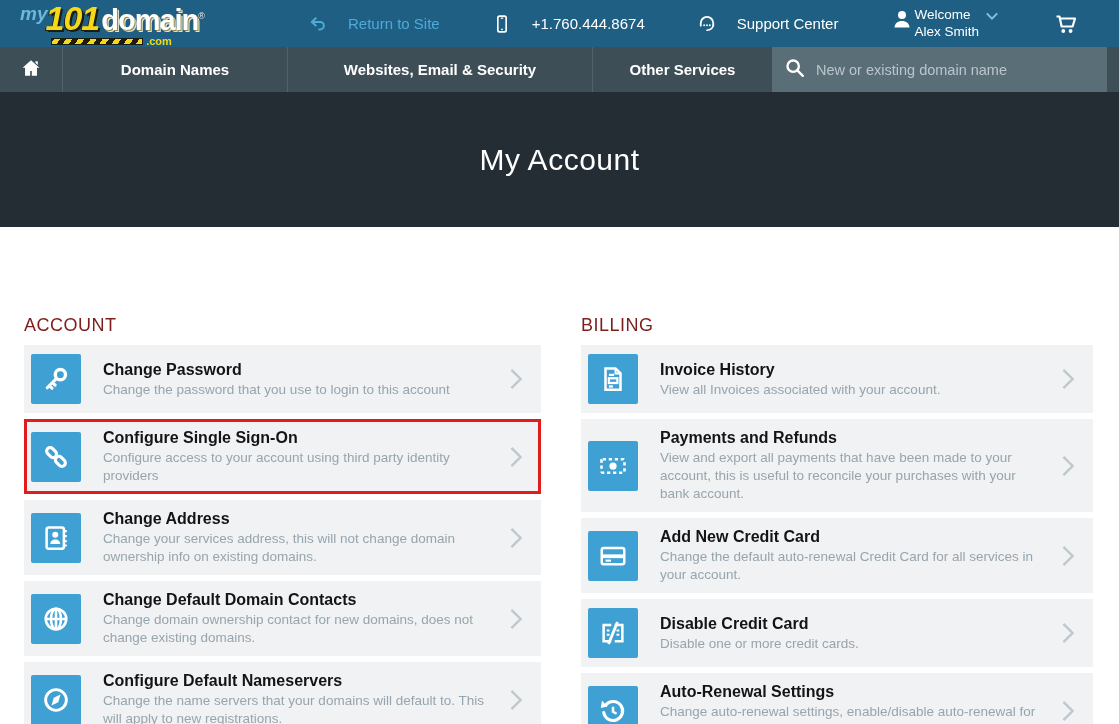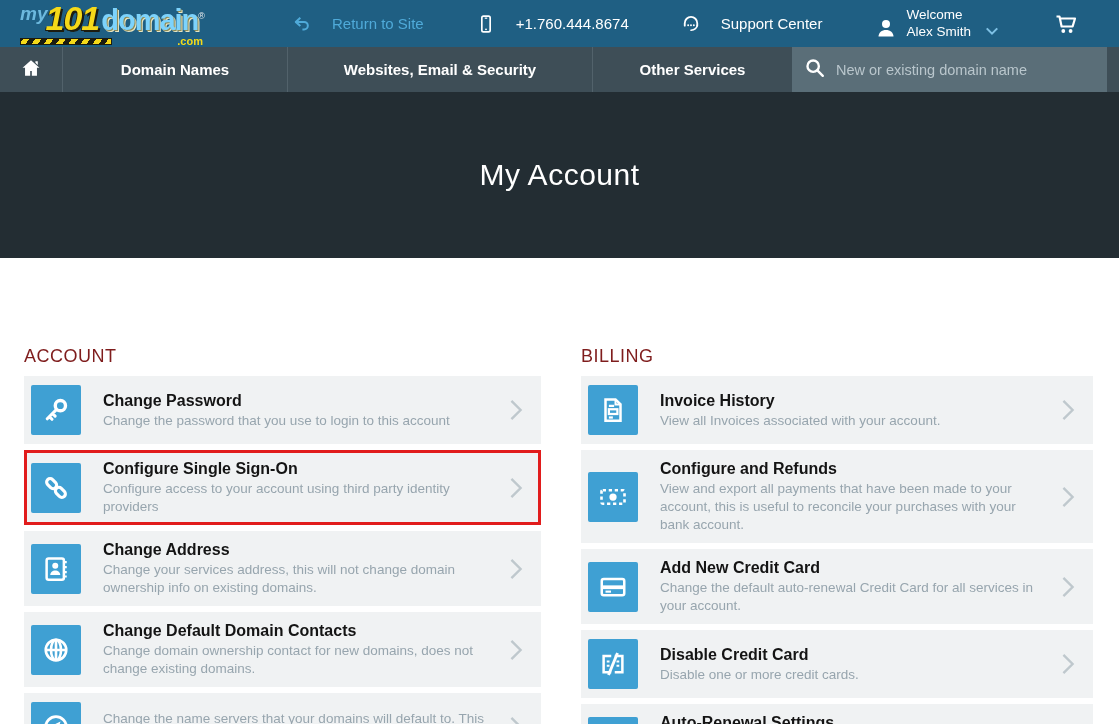--- a/index.html
+++ b/index.html
@@ -6,51 +6,51 @@
   html,body { background:#fff; }
   body { font-family:"Liberation Sans", sans-serif; }
   .page { width:1119px; height:724px; overflow:hidden; background:#fff; position:relative; }
 
   
   .top-header { height:47px; background:#1f5f83; display:flex; align-items:center; padding:0 40px 0 16px; }
   .logo { display:flex; flex-direction:column; cursor:pointer; line-height:1; position:relative; padding-left:4px; }
   .logo-row { display:flex; align-items:flex-end; }
   .logo-my { color:#6db9de; font-style:italic; font-weight:bold; font-size:19px; margin-right:-2px; transform:translateY(-12px); }
   .logo-101 { color:#f5d919; font-style:italic; font-weight:bold; font-size:34px; text-shadow:2px 2px 0 #1c1c10, -1px 1px 0 #1c1c10; letter-spacing:-1px; }
-  .logo-domain { color:#7dd3fc; font-weight:bold; font-size:29px; letter-spacing:-1px; text-shadow:1px 1px 0 #8d8a55, 2px 2px 0 #e9e6c2; margin-left:2px; }
+  .logo-domain { color:#ffffff; font-weight:bold; font-size:29px; letter-spacing:-1px; text-shadow:1px 1px 0 #8d8a55, 2px 2px 0 #e9e6c2; margin-left:2px; }
   .logo-reg { color:#f2f2f2; font-size:9px; transform:translateY(-14px); }
-  .logo-strip-row { display:flex; align-items:center; justify-content:space-between; margin-top:1px; padding-right:2px; }
+  .logo-strip-row { display:flex; align-items:center; justify-content:center; margin-top:1px; padding-right:2px; }
   .logo-strip { width:92px; height:7px; background:repeating-linear-gradient(-55deg,#f5d919 0 5px,#1c1c10 5px 10px); border:1px solid #1c1c10; margin-right:3px; }
   .logo-tld { color:#f5d919; font-weight:bold; font-size:11px; }
 
   .header-right { margin-left:auto; display:flex; align-items:center; gap:52px; }
   .header-link { display:flex; align-items:center; gap:20px; color:#fff; font-size:15px; cursor:pointer; }
   .header-link.blue { color:#4faad9; }
   .hicon { width:20px; height:20px; display:inline-flex; }
   .hicon svg { width:100%; height:100%; }
-  .welcome-wrap { display:flex; align-items:flex-end; gap:8px; cursor:pointer; }
+  .welcome-wrap { display:flex; align-items:flex-start; cursor:pointer; }
   .welcome-text { color:#fff; font-size:13.5px; line-height:1.25; }
   .chev-down { width:18px; height:18px; color:#7ec0e4; margin-left:4px; }
   .cart { width:26px; height:24px; cursor:pointer; }
 
   
   .nav { height:45px; background:#3e4e57; display:flex; align-items:stretch; padding-right:12px; }
   .nav-home { width:62px; display:flex; align-items:center; justify-content:center; cursor:pointer; }
   .nav-home svg { width:22px; height:22px; }
   .nav-item { display:flex; align-items:center; justify-content:center; color:#fff; font-size:15px; font-weight:bold; border-left:1px solid #52626b; cursor:pointer; }
   .nav-item:nth-of-type(2) { width:225px; }
   .nav-item:nth-of-type(3) { width:305px; }
-  .nav-item:nth-of-type(4) { width:200px; }
+  .nav-item:nth-of-type(4) { width:180px; }
   .nav-search { flex:1; background:#5a6e78; display:flex; align-items:center; padding:0 12px; gap:10px; }
   .nav-search svg { width:22px; height:22px; flex:none; }
   .nav-search input { flex:1; background:transparent; border:none; outline:none; color:#fff; font-size:14.5px; font-family:"Liberation Sans",sans-serif; }
   .nav-search input::placeholder { color:#b9c6cc; opacity:1; }
 
   
-  .hero { height:166px; background:#232d33; display:flex; align-items:center; justify-content:center; }
+  .hero { height:135px; background:#232d33; display:flex; align-items:center; justify-content:center; }
   .hero-title { color:#fff; font-size:30px; font-weight:400; letter-spacing:0.5px; }
 
   
   .columns { display:grid; grid-template-columns:517px 512px; column-gap:40px; padding:88px 26px 0 24px; }
   .section-title { color:#7f1d1d; font-size:18px; letter-spacing:0.5px; margin-bottom:9px; font-weight:400; }
   .card { background:#f0f2f3; display:flex; align-items:center; padding:9px 14px 9px 7px; margin-bottom:6px; cursor:pointer; min-height:68px; }
   .card.highlight { border:3px solid #e11c1c; padding:6px 11px 6px 4px; }
   .tile { width:50px; height:50px; background:#3fa0d3; border-radius:2px; flex:none; display:flex; align-items:center; justify-content:center; }
   .tile svg { width:30px; height:30px; }
   .card-text { margin-left:22px; margin-right:12px; flex:1; }
@@ -251,20 +251,21 @@
     </div>
 
     <div class="card">
       <div class="tile">
             <svg viewBox="0 0 24 24">
               <circle cx="12" cy="12" r="8.3" fill="none" stroke="#fff" stroke-width="2.3"></circle>
               <path d="M15.6 7.6 10.2 10.2 8.4 16.4 13.8 13.8z" fill="#fff"></path>
             </svg>
           </div>
       <div class="card-text">
+        <div class="card-title">Configure Default Nameservers</div>
         <div class="card-desc">Change the name servers that your domains will default to. This will apply to new registrations.</div>
       </div>
       <span class="card-chev">
         <svg viewBox="0 0 24 26" width="22" height="26">
               <path d="M7 3l10 10L7 23" fill="none" stroke="currentColor" stroke-width="2.6"></path>
             </svg>
       </span>
     </div>
   </div>
     <div class="col">
@@ -292,21 +293,21 @@
     </div>
 
     <div class="card">
       <div class="tile">
             <svg viewBox="0 0 24 24">
               <rect x="2.8" y="6.6" width="18.4" height="10.8" rx="1" fill="none" stroke="#fff" stroke-width="2.1" stroke-dasharray="2.6 2.2"></rect>
               <circle cx="12" cy="12" r="2.9" fill="#fff"></circle>
             </svg>
           </div>
       <div class="card-text">
-        <div class="card-title">Configure and Refunds</div>
+        <div class="card-title">Payments and Refunds</div>
         <div class="card-desc">View and export all payments that have been made to your account, this is useful to reconcile your purchases with your bank account.</div>
       </div>
       <span class="card-chev">
         <svg viewBox="0 0 24 26" width="22" height="26">
               <path d="M7 3l10 10L7 23" fill="none" stroke="currentColor" stroke-width="2.6"></path>
             </svg>
       </span>
     </div>
 
     <div class="card">

